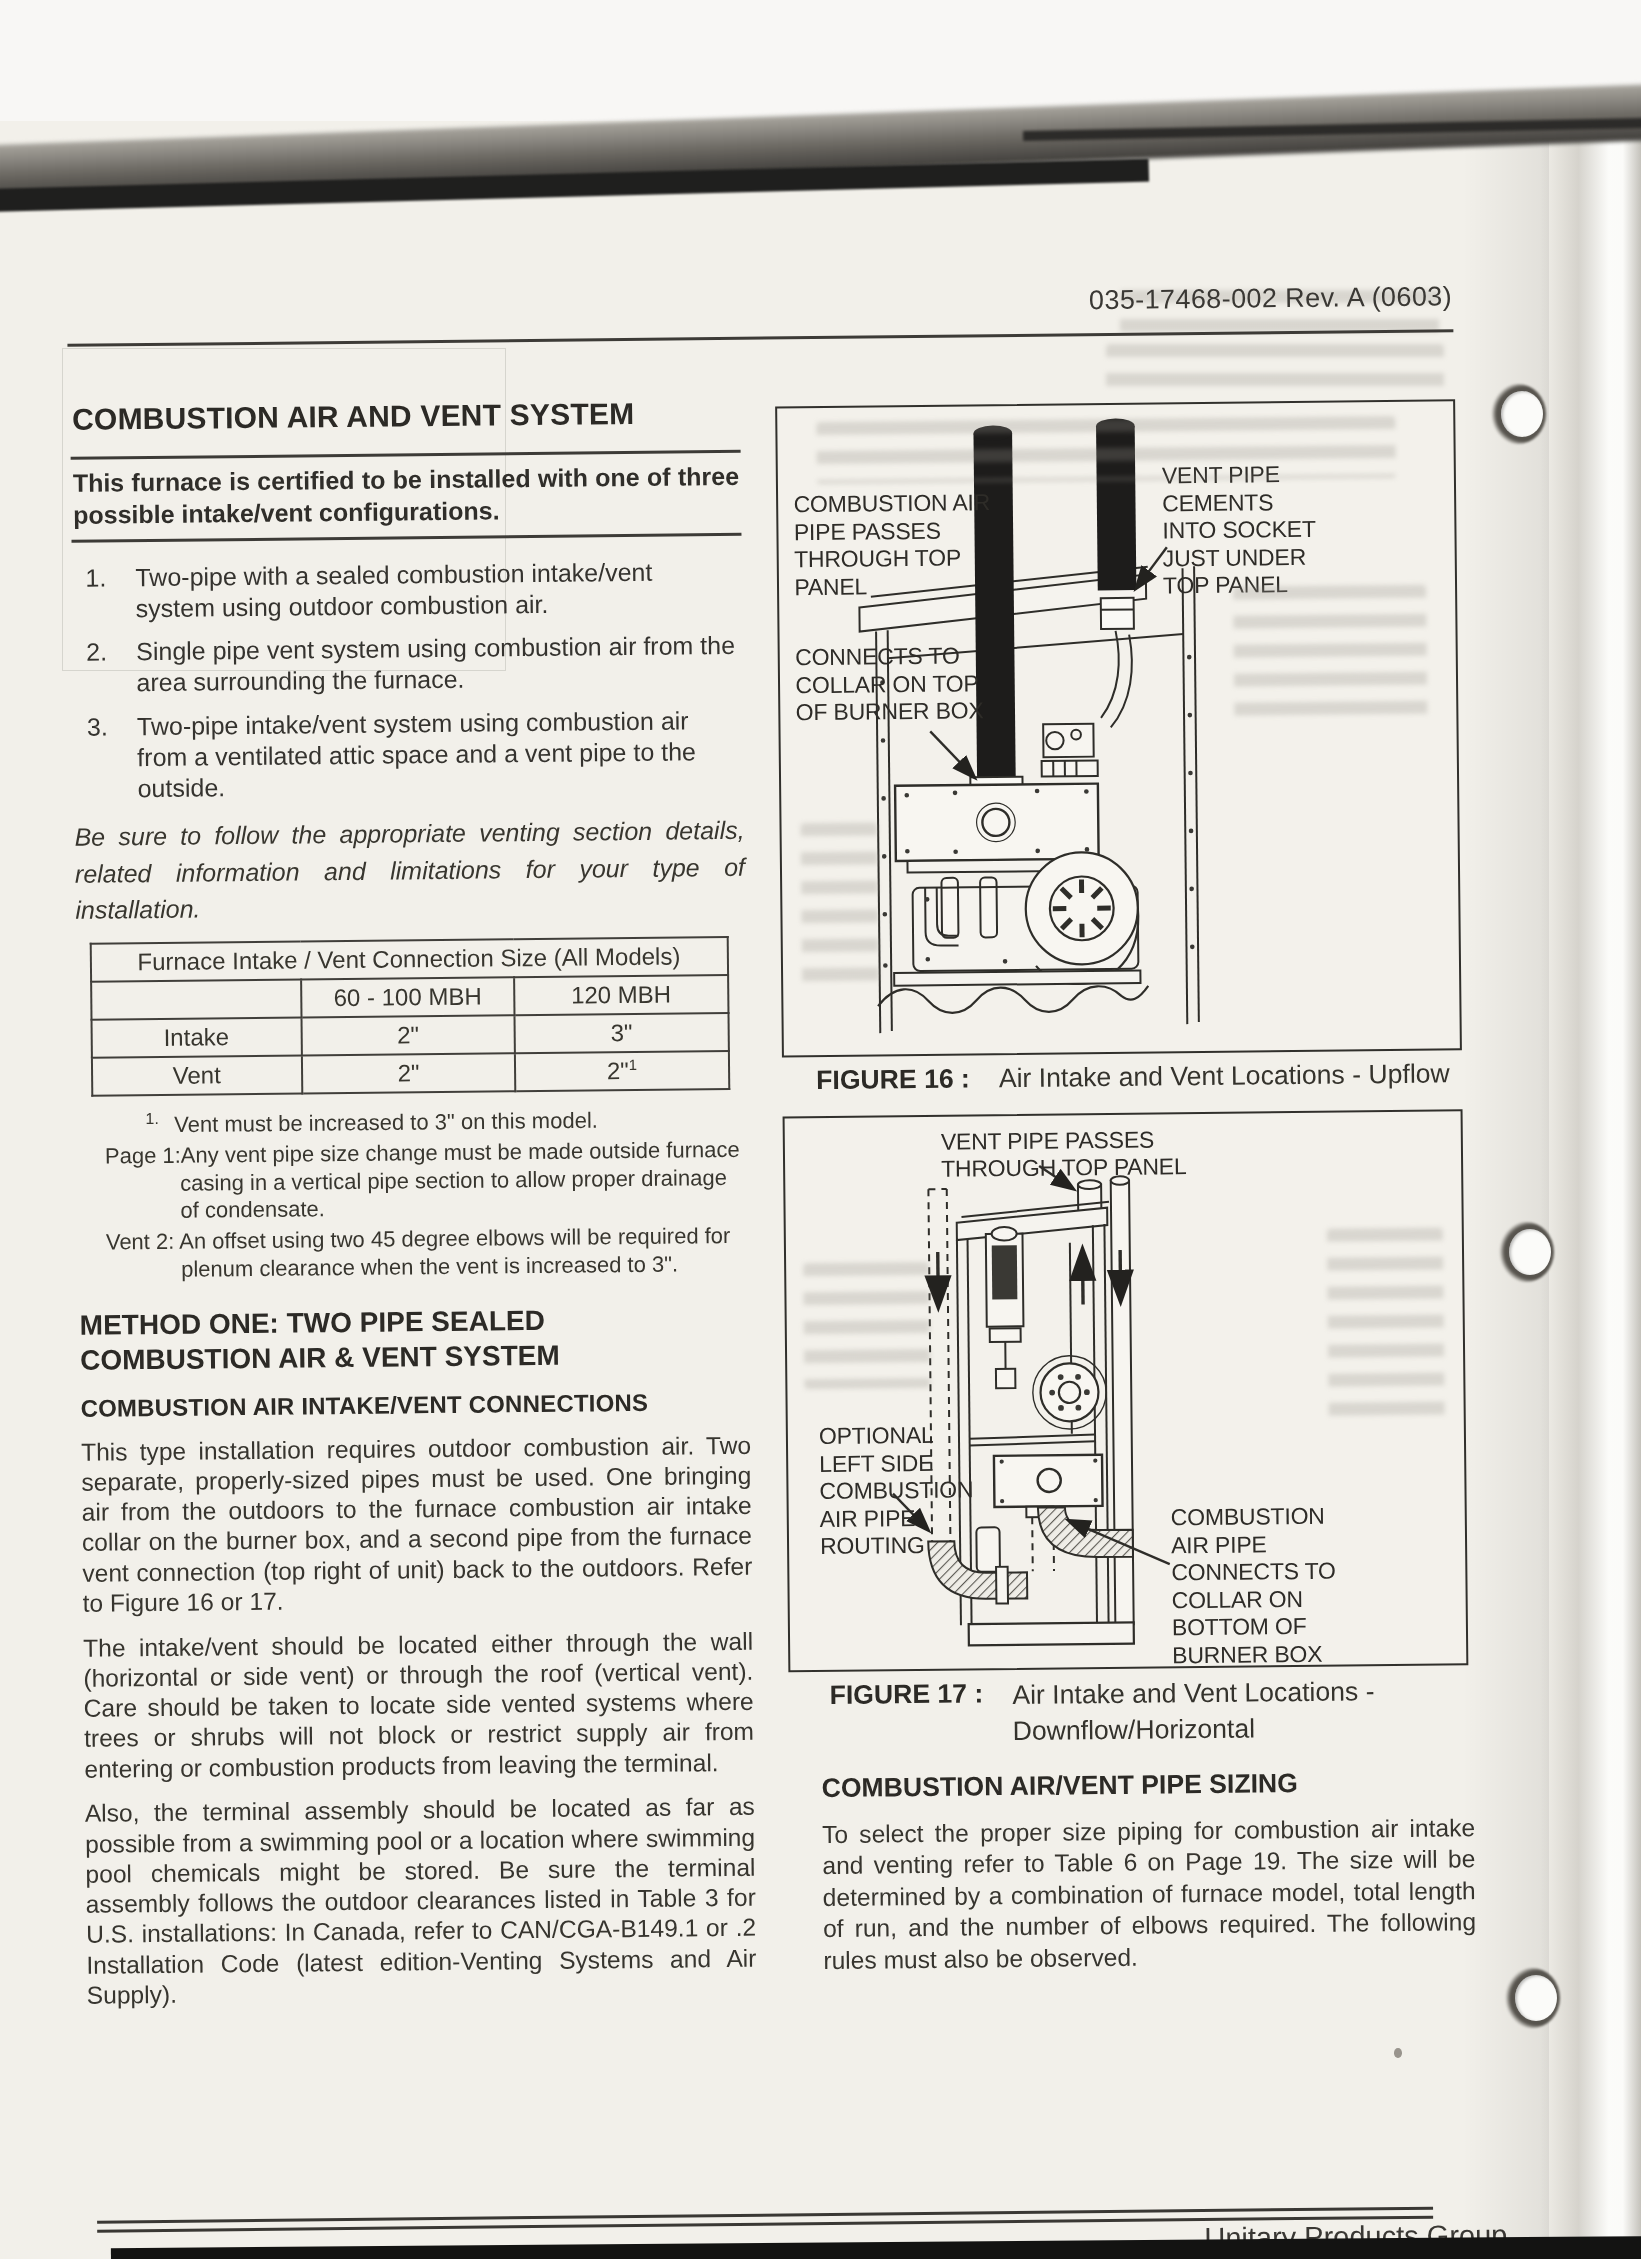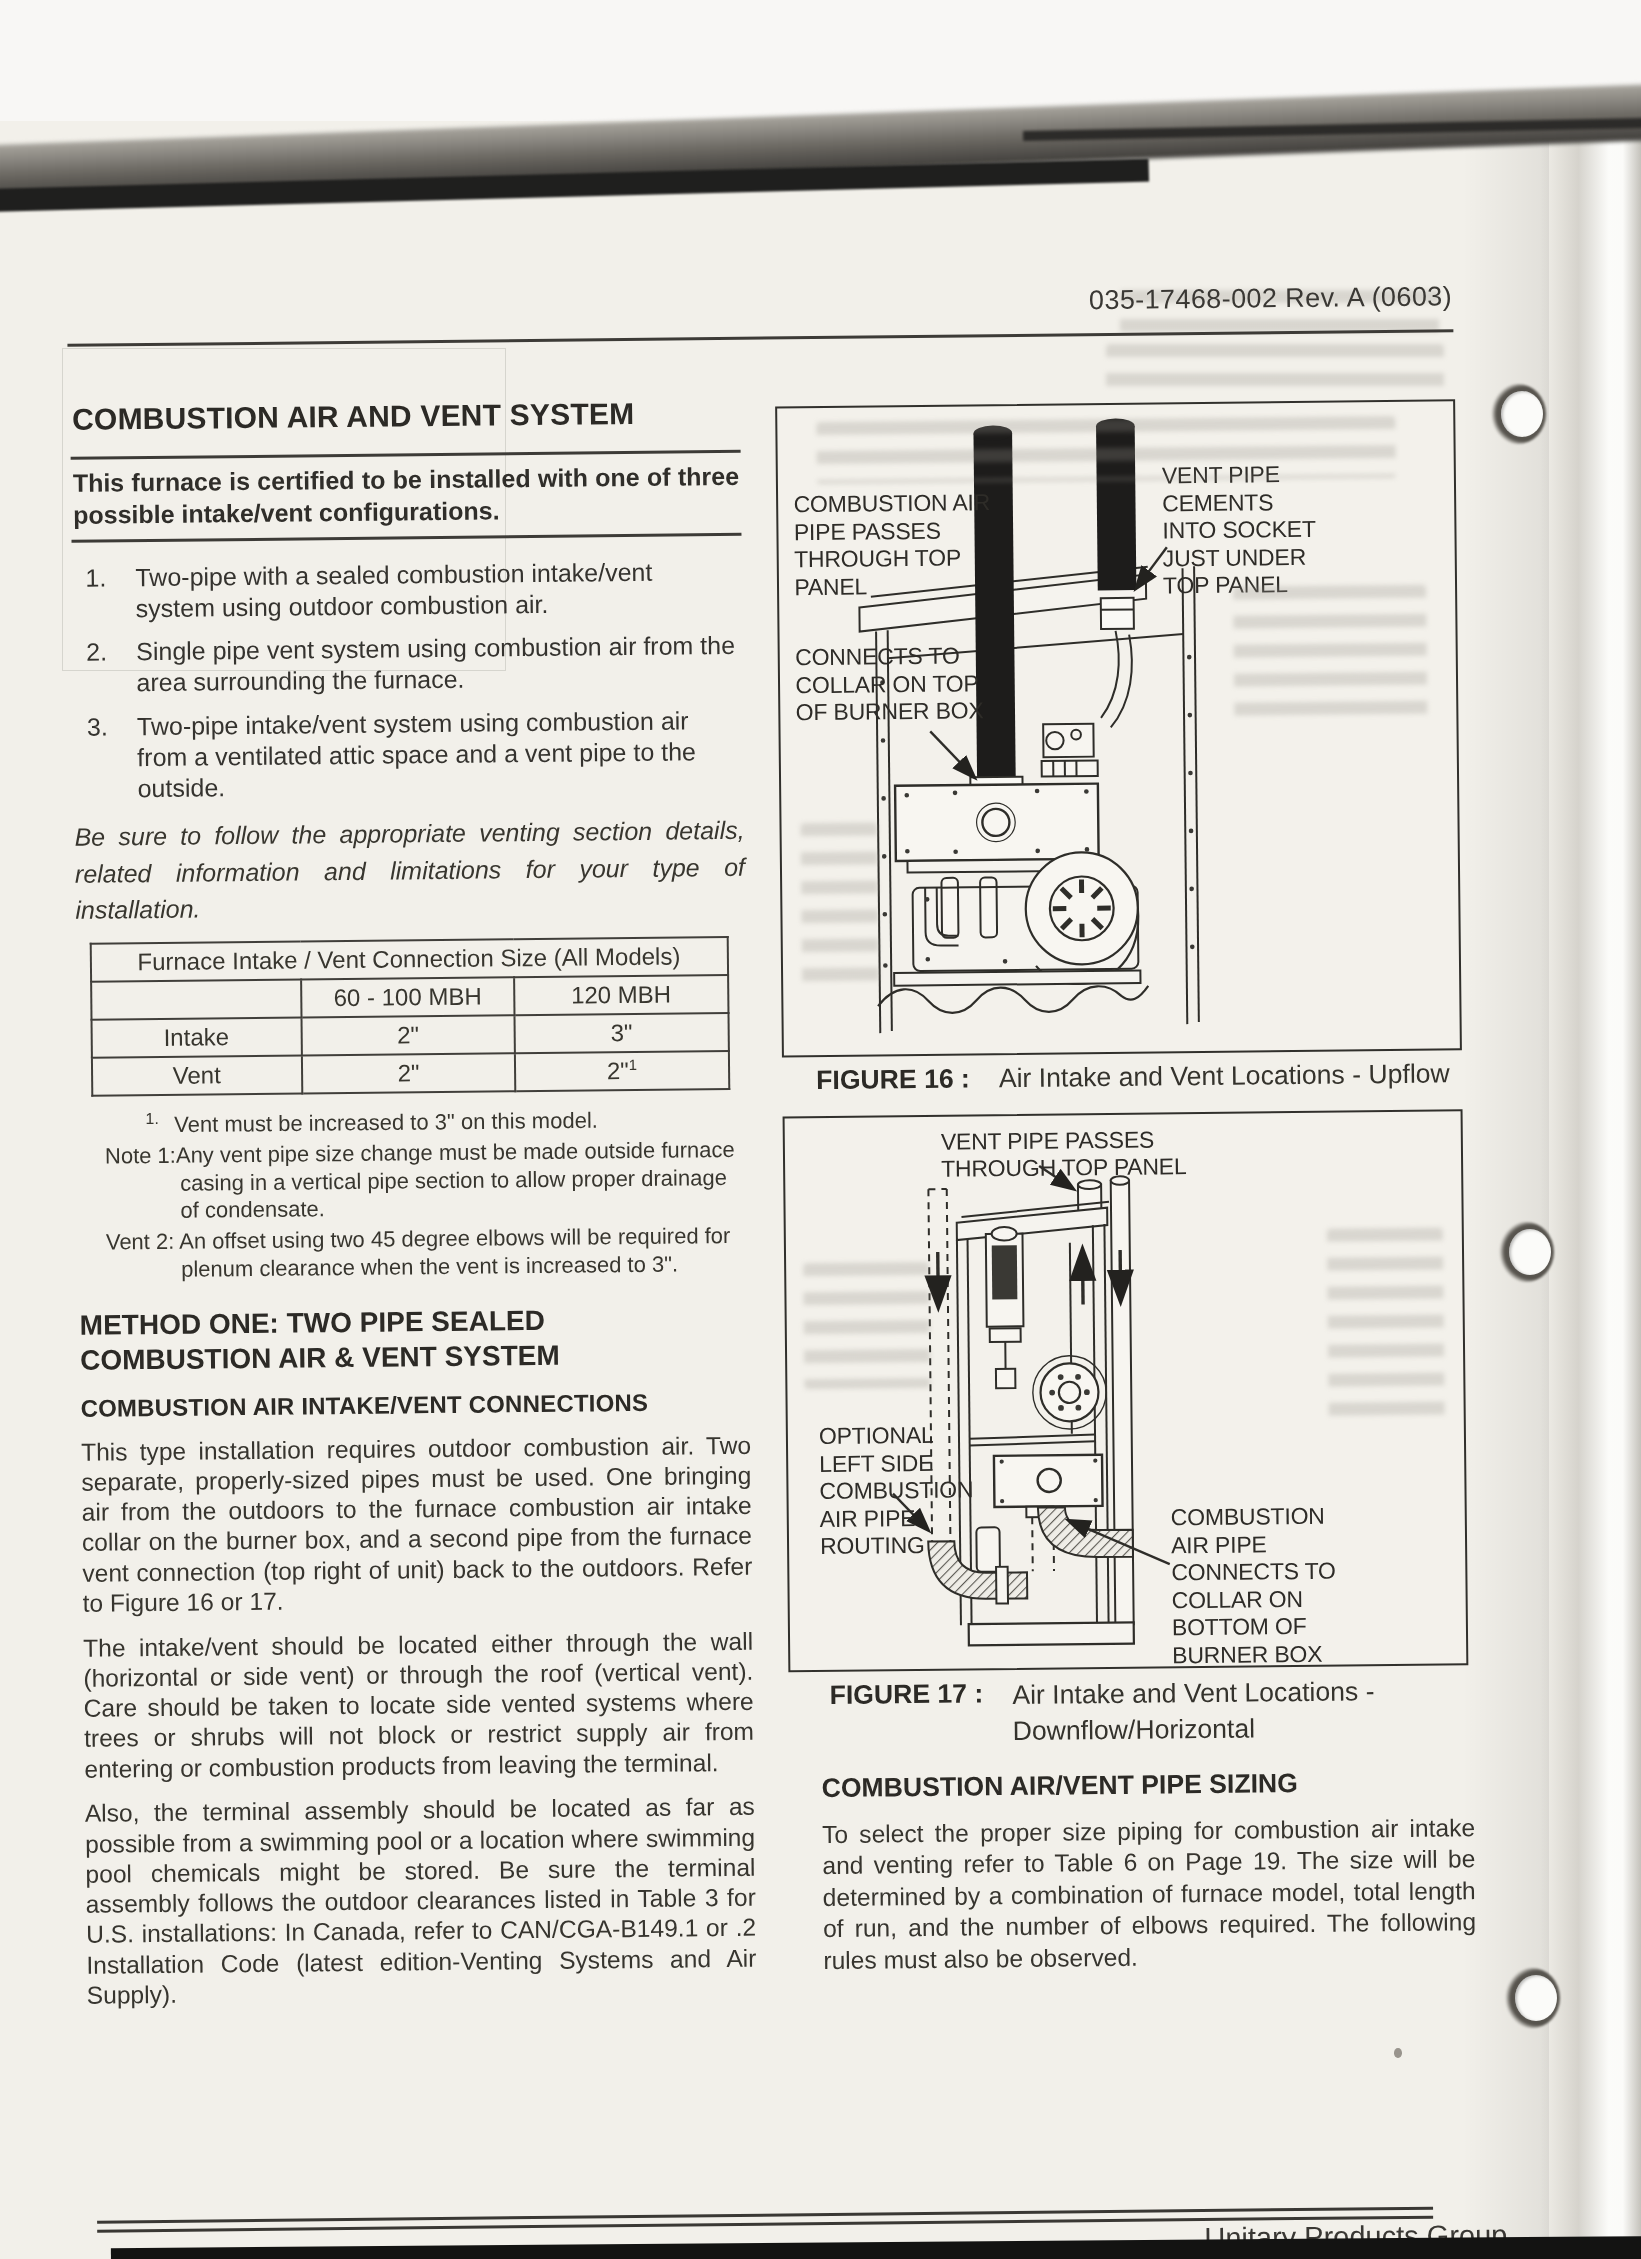--- a/index.html
+++ b/index.html
@@ -172,21 +172,21 @@
             <td>2"</td>
             <td><span>2"</span><sup>1</sup></td>
           </tr>
         </tbody>
       </table>
 
       <div class="footnote">
         <sup>1.</sup><span>Vent must be increased to 3" on this model.</span>
       </div>
       <div class="note">
-        <span>Note 1:</span><span>Any vent pipe size change must be made outside furnace casing in a vertical pipe section to allow proper drainage of condensate.</span>
+        <span>Page 1:</span><span>Any vent pipe size change must be made outside furnace casing in a vertical pipe section to allow proper drainage of condensate.</span>
       </div>
       <div class="note">
         <span>Vent 2: </span><span>An offset using two 45 degree elbows will be required for plenum clearance when the vent is increased to 3".</span>
       </div>
 
       <div class="method">
         <div>METHOD ONE: TWO PIPE SEALED</div>
         <div>COMBUSTION AIR &amp; VENT SYSTEM</div>
       </div>
       <div class="subhead">COMBUSTION AIR INTAKE/VENT CONNECTIONS</div>

